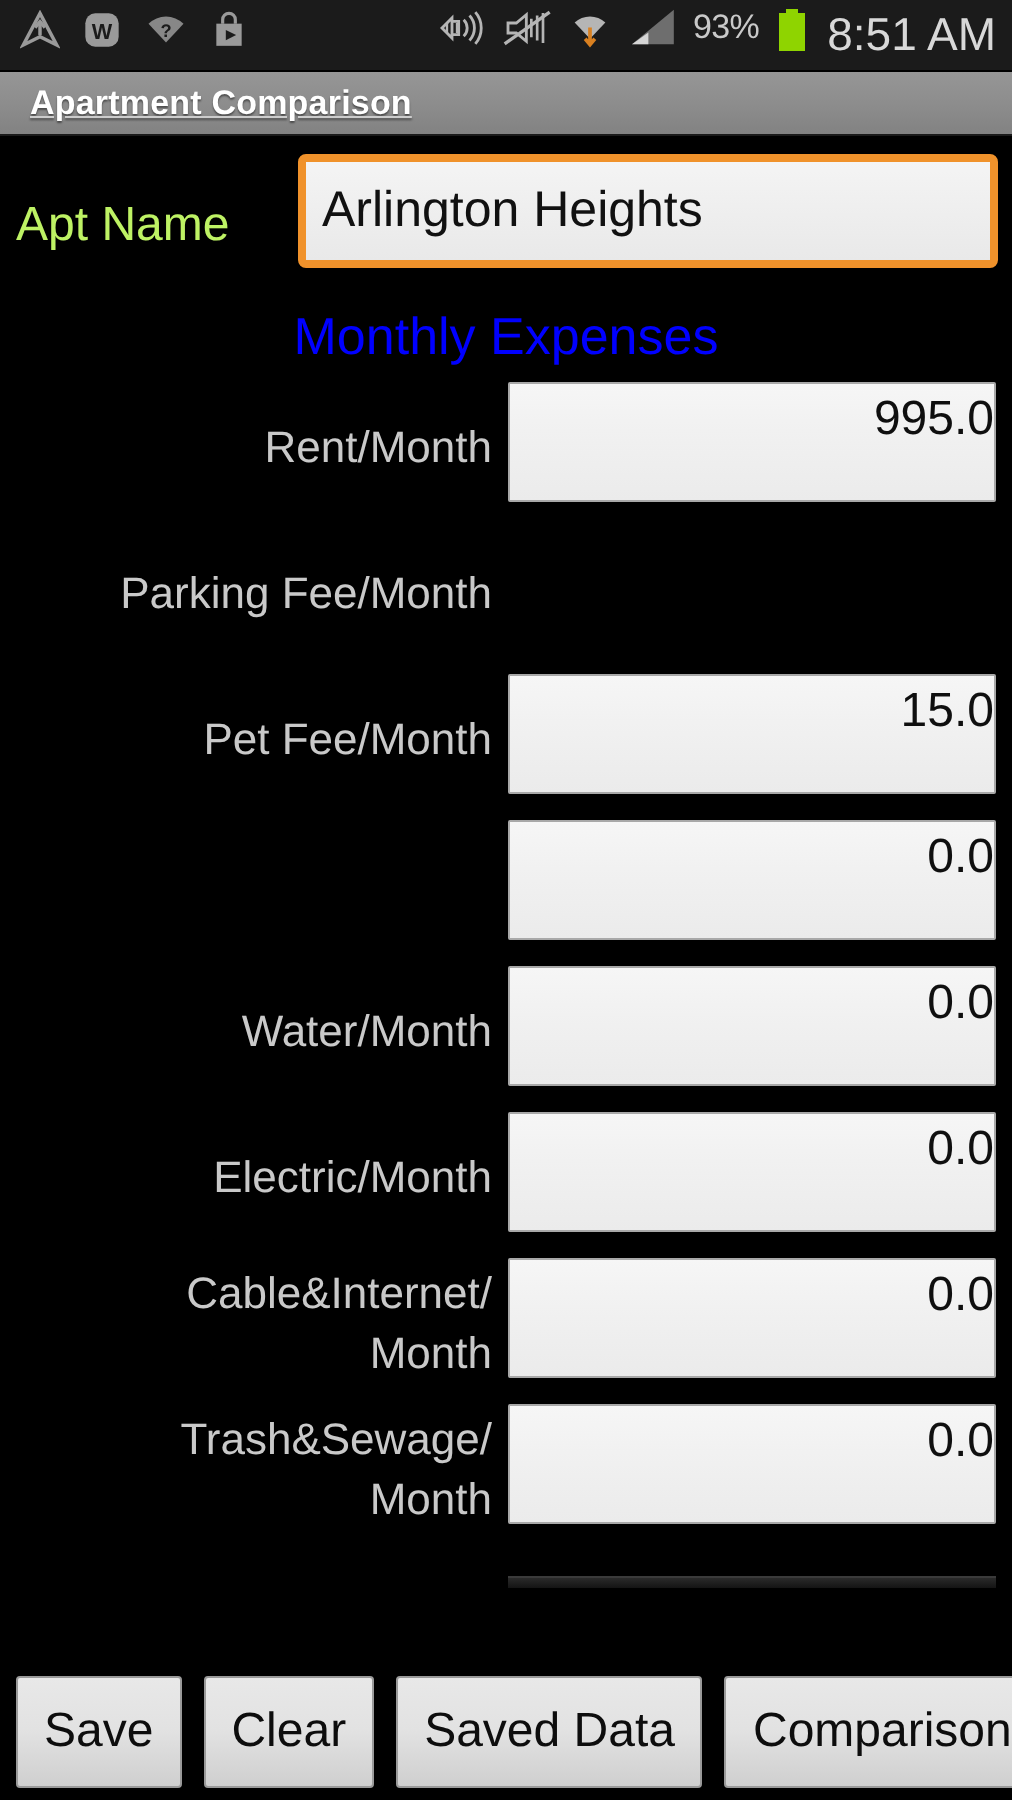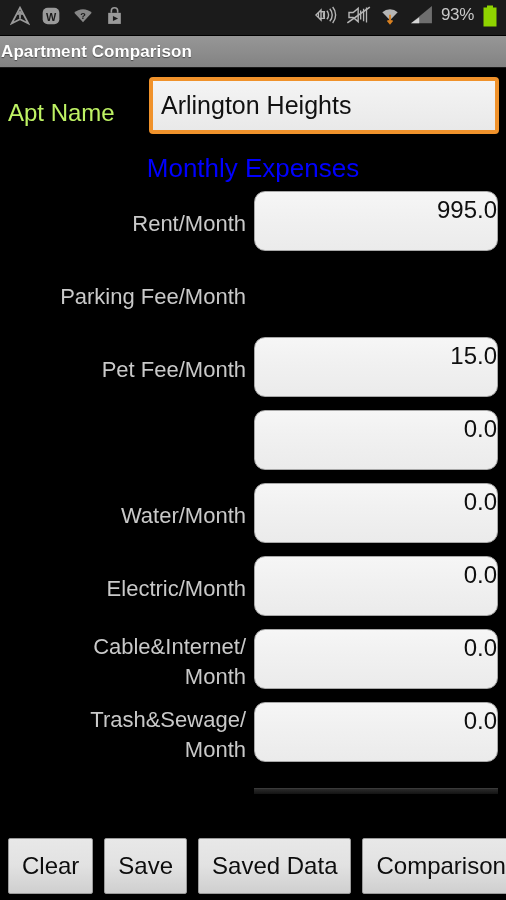--- a/index.html
+++ b/index.html
@@ -59,21 +59,22 @@
   
   #title-bar {
     position: absolute;
     top: 36px; left: 0;
     width: 506px;
     height: 32px;
     background: linear-gradient(to bottom, #969696 0%, #8c8c8c 55%, #828282 100%);
     border-bottom: 1px solid #1a1a1a;
     display: flex;
     align-items: center;
-    padding-left: 1px;
+    padding-left: 15px;
+    text-decoration: underline;
   }
   #title-text {
     color: #ffffff;
     font-size: 17px;
     font-weight: bold;
     letter-spacing: 0.1px;
     text-shadow: 0 1px 1px rgba(0,0,0,0.45);
   }
 
   
@@ -150,21 +151,21 @@
     transform: translateY(-50%);
   }
   .expense-input {
     position: absolute;
     left: 254px;
     top: 4px;
     width: 244px;
     height: 60px;
     background: linear-gradient(to bottom, #f6f6f6 0%, #f1f1f1 40%, #ebebeb 100%);
     border: 1px solid #a8a8a8;
-    border-radius: 11px;
+    border-radius: 1px;
     color: #0f0f0f;
     font-family: "Liberation Sans", sans-serif;
     font-size: 24px;
     padding: 1px 0 0 4px;
     line-height: 34px;
     outline: none;
     overflow: hidden;
     white-space: nowrap;
   }
   .expense-row.tall .expense-label { line-height: 30px; }
@@ -279,20 +280,21 @@
 
     <span id="battery-pct">93%</span>
 
     <span class="sicon">
       <svg width="16" height="22" viewBox="0 0 16 22">
         <rect x="5" y="0.5" width="6" height="2.5" fill="#8fd400"></rect>
         <rect x="1.5" y="2.5" width="13" height="19" fill="#8fd400"></rect>
       </svg>
     </span>
 
+    <span id="clock">8:51 AM</span>
   </div>
 </div>
 
 <div id="title-bar">
   <span id="title-text">Apartment Comparison</span>
 </div>
 
 <div id="content">
 
   <div id="apt-name-row">
@@ -341,17 +343,17 @@
       <span class="expense-label">Trash&amp;Sewage/<br>Month</span>
       <div class="expense-input">0.0</div>
     </div>
 
   </div>
 
   <div id="clipped-field"></div>
 </div>
 
 <div id="button-bar">
+  <button class="action-button">Save</button>
   <button class="action-button">Clear</button>
-  <button class="action-button">Save</button>
   <button class="action-button">Saved Data</button>
   <button class="action-button">Comparison</button>
 </div>
 
 </body></html>

